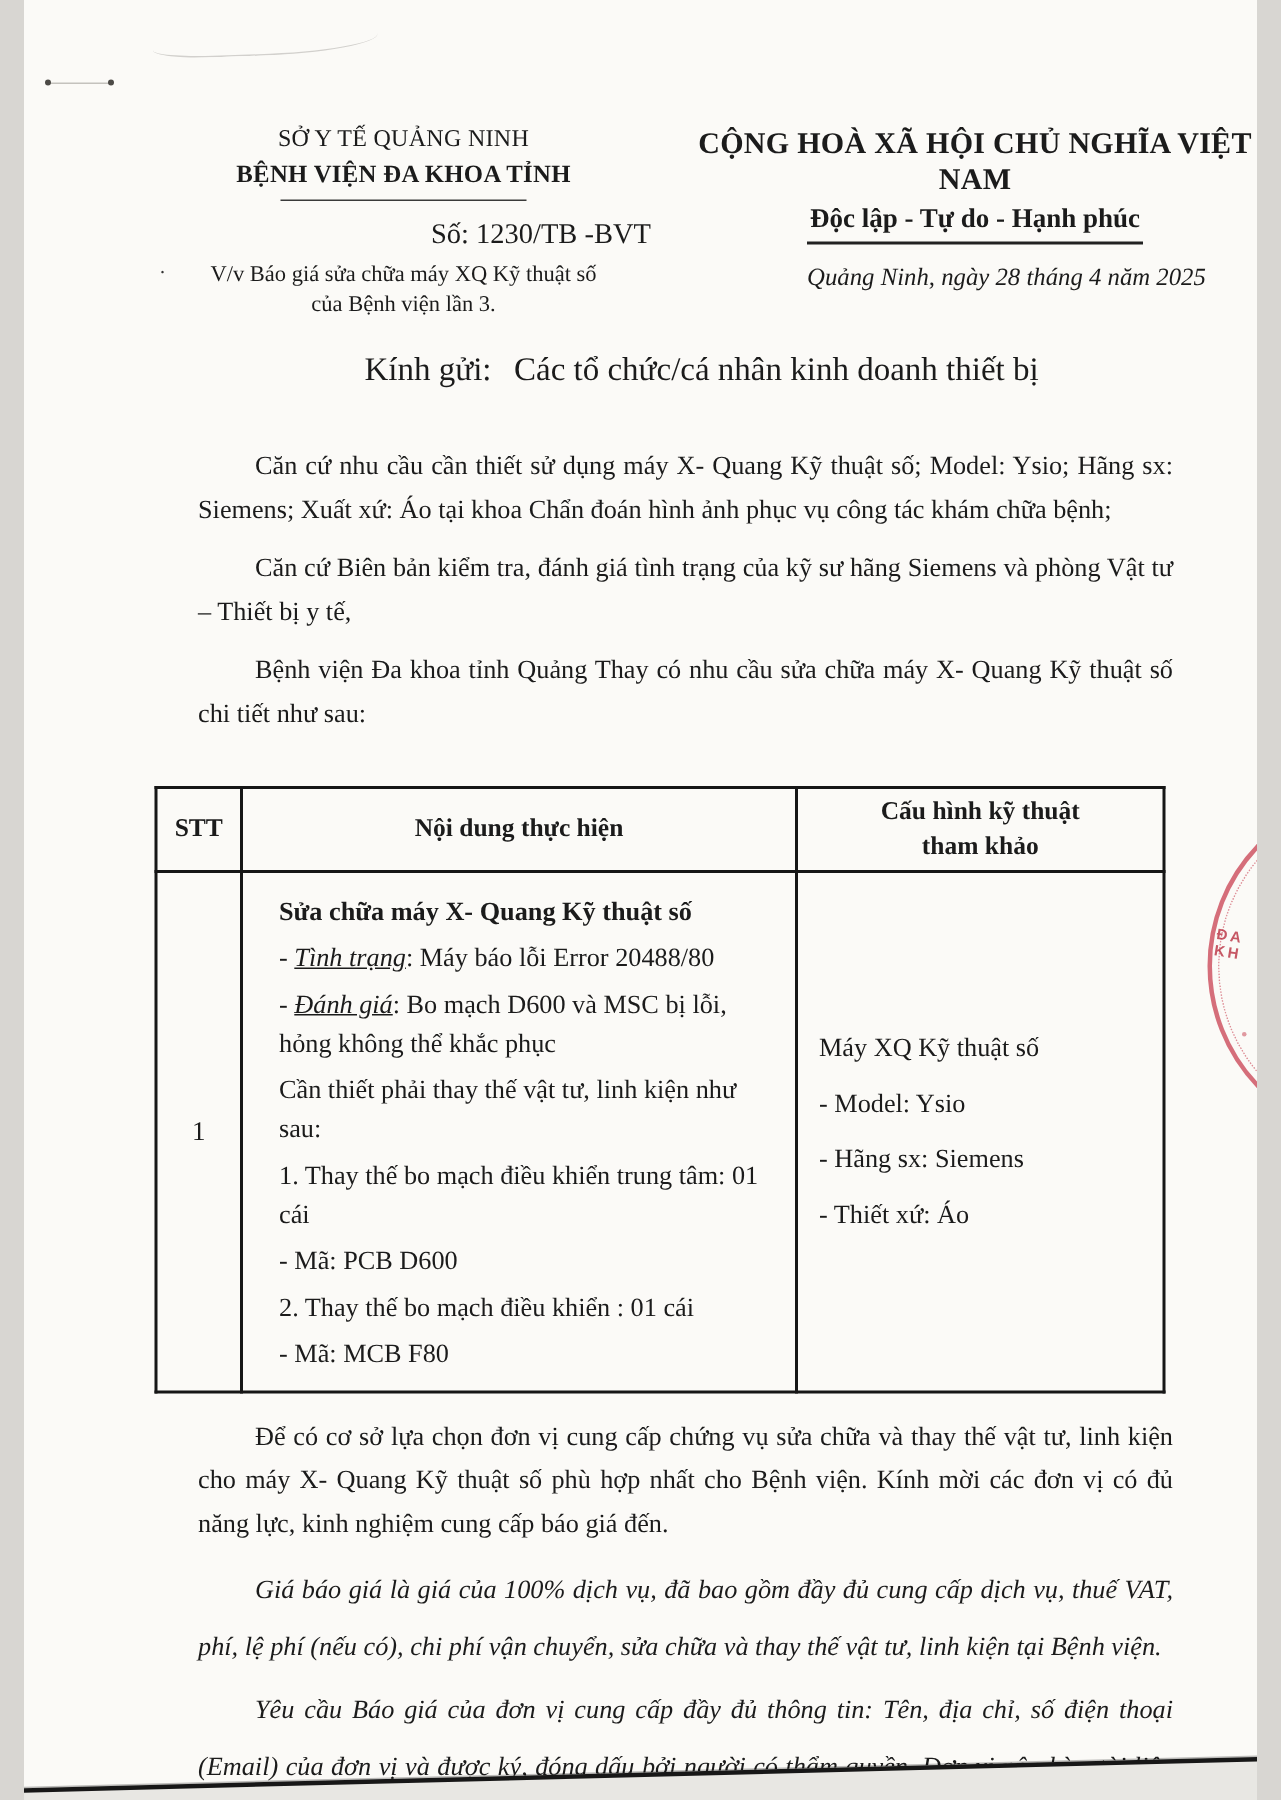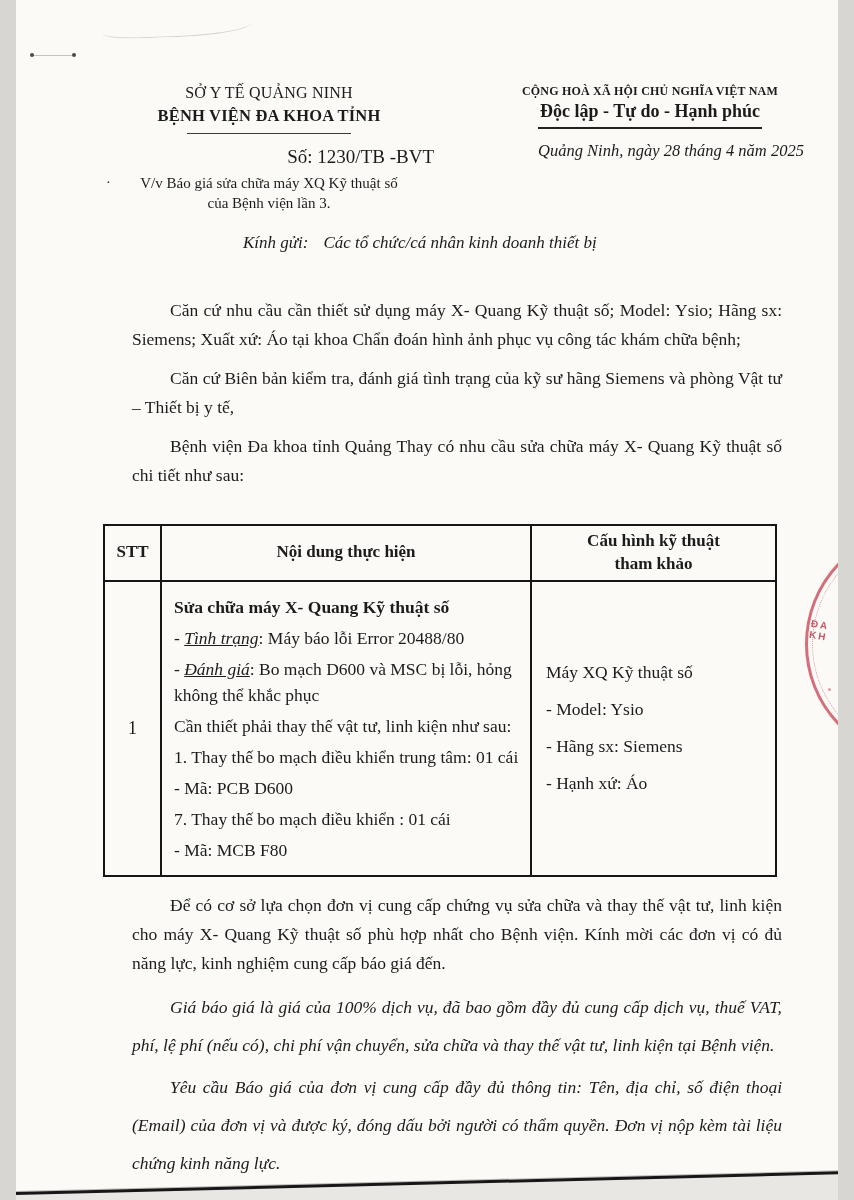--- a/index.html
+++ b/index.html
@@ -33,45 +33,45 @@
   .speck{position:absolute;border-radius:50%;background:rgba(198,56,74,.5);}
   
   .hdr-left{position:absolute;left:88px;top:83px;width:330px;text-align:center;line-height:1.2;}
   .dept{font-size:16px;letter-spacing:.2px;}
   .hosp{font-size:16.5px;font-weight:bold;margin-top:4px;letter-spacing:.2px;}
   .hosp-rule{width:164px;border-bottom:1.5px solid #3a3a3a;margin:7px auto 0;}
   .docnum{font-size:19px;margin-top:12px;text-align:right;}
   .subject{position:relative;font-size:15px;margin-top:4px;line-height:1.35;}
   .subject .bullet{position:absolute;left:2px;top:1px;font-size:14px;color:#333;}
   .hdr-right{position:absolute;left:446px;top:84px;width:376px;text-align:center;line-height:1.2;}
-  .country{font-size:12px;font-weight:bold;letter-spacing:.2px;}
+  .country{font-size:20px;font-weight:bold;letter-spacing:.2px;}
   .motto{display:inline-block;font-size:18px;font-weight:bold;margin-top:3px;
     border-bottom:2px solid #222;padding:0 2px 4px;}
   .dateline{font-size:16.5px;font-style:italic;margin-top:12px;margin-left:42px;white-space:nowrap;}
   
-  .salutation{position:absolute;left:227px;top:233px;font-size:17px;font-style:italic;}
+  .salutation{position:absolute;left:227px;top:233px;font-size:22px;}
   .salutation .recipient{margin-left:15px;}
   
   .content{position:absolute;left:116px;top:296px;width:650px;font-size:17.5px;text-align:justify;}
   .content p{margin:0 0 10px;line-height:29px;text-indent:38px;}
   .content p.it{font-style:italic;line-height:38px;margin:4px 0 0;}
   .content p.p4{margin-top:14px;}
   
   table.quote{border-collapse:collapse;margin:34px 0 0 -29px;width:672px;table-layout:fixed;
     font-size:17.5px;}
   .quote th,.quote td{border:2px solid #161616;}
   .quote th{font-size:17px;font-weight:bold;padding:4px 2px;line-height:1.35;text-align:center;vertical-align:middle;}
   .quote td{vertical-align:middle;}
   .col-stt{width:57px;}
   .col-content{width:370px;}
   .col-spec{width:245px;}
   td.stt-cell{text-align:center;font-size:18px;}
   td.content-cell{padding:7px 8px 7px 12px;}
   td.spec-cell{padding:7px 6px 7px 14px;}
-  .cell-line{line-height:26px;margin:5px 0;text-align:left;}
+  .cell-line{line-height:26px;margin:5px 12px;text-align:left;}
   .cell-title{font-weight:bold;}
   .lead{font-style:italic;text-decoration:underline;}
   .spec-line{line-height:27px;margin:10px 0;text-align:left;}
 </style>
 </head>
 <body>
 
 <div class="page">
 
   <div class="faint-curve"></div>
@@ -124,28 +124,28 @@
       </tr>
       <tr>
         <td class="stt-cell">1</td>
         <td class="content-cell">
           <div class="cell-line cell-title">Sửa chữa máy X- Quang Kỹ thuật số</div>
           <div class="cell-line"><span>- </span><span class="lead">Tình trạng</span><span>: Máy báo lỗi Error 20488/80</span></div>
           <div class="cell-line"><span>- </span><span class="lead">Đánh giá</span><span>: Bo mạch D600 và MSC bị lỗi, hỏng không thể khắc phục</span></div>
           <div class="cell-line">Cần thiết phải thay thế vật tư, linh kiện như sau:</div>
           <div class="cell-line">1. Thay thế bo mạch điều khiển trung tâm: 01 cái</div>
           <div class="cell-line">- Mã: PCB D600</div>
-          <div class="cell-line">7. Thay thế bo mạch điều khiển : 01 cái</div>
+          <div class="cell-line">2. Thay thế bo mạch điều khiển : 01 cái</div>
           <div class="cell-line">- Mã: MCB F80</div>
         </td>
         <td class="spec-cell">
           <div class="spec-line">Máy XQ Kỹ thuật số</div>
           <div class="spec-line">- Model: Ysio</div>
           <div class="spec-line">- Hãng sx: Siemens</div>
-          <div class="spec-line">- Hạnh xứ: Áo</div>
+          <div class="spec-line">- Thiết xứ: Áo</div>
         </td>
       </tr>
     </tbody>
       </table>
 
     <p class="p4">Để có cơ sở lựa chọn đơn vị cung cấp chứng vụ sửa chữa và thay thế vật tư, linh kiện cho máy X- Quang Kỹ thuật số phù hợp nhất cho Bệnh viện. Kính mời các đơn vị có đủ năng lực, kinh nghiệm cung cấp báo giá đến.</p>
     <p class="it">Giá báo giá là giá của 100% dịch vụ, đã bao gồm đầy đủ cung cấp dịch vụ, thuế VAT, phí, lệ phí (nếu có), chi phí vận chuyển, sửa chữa và thay thế vật tư, linh kiện tại Bệnh viện.</p>
     <p class="it">Yêu cầu Báo giá của đơn vị cung cấp đầy đủ thông tin: Tên, địa chỉ, số điện thoại (Email) của đơn vị và được ký, đóng dấu bởi người có thẩm quyền. Đơn vị nộp kèm tài liệu chứng kinh năng lực.</p>
   </div>
 

